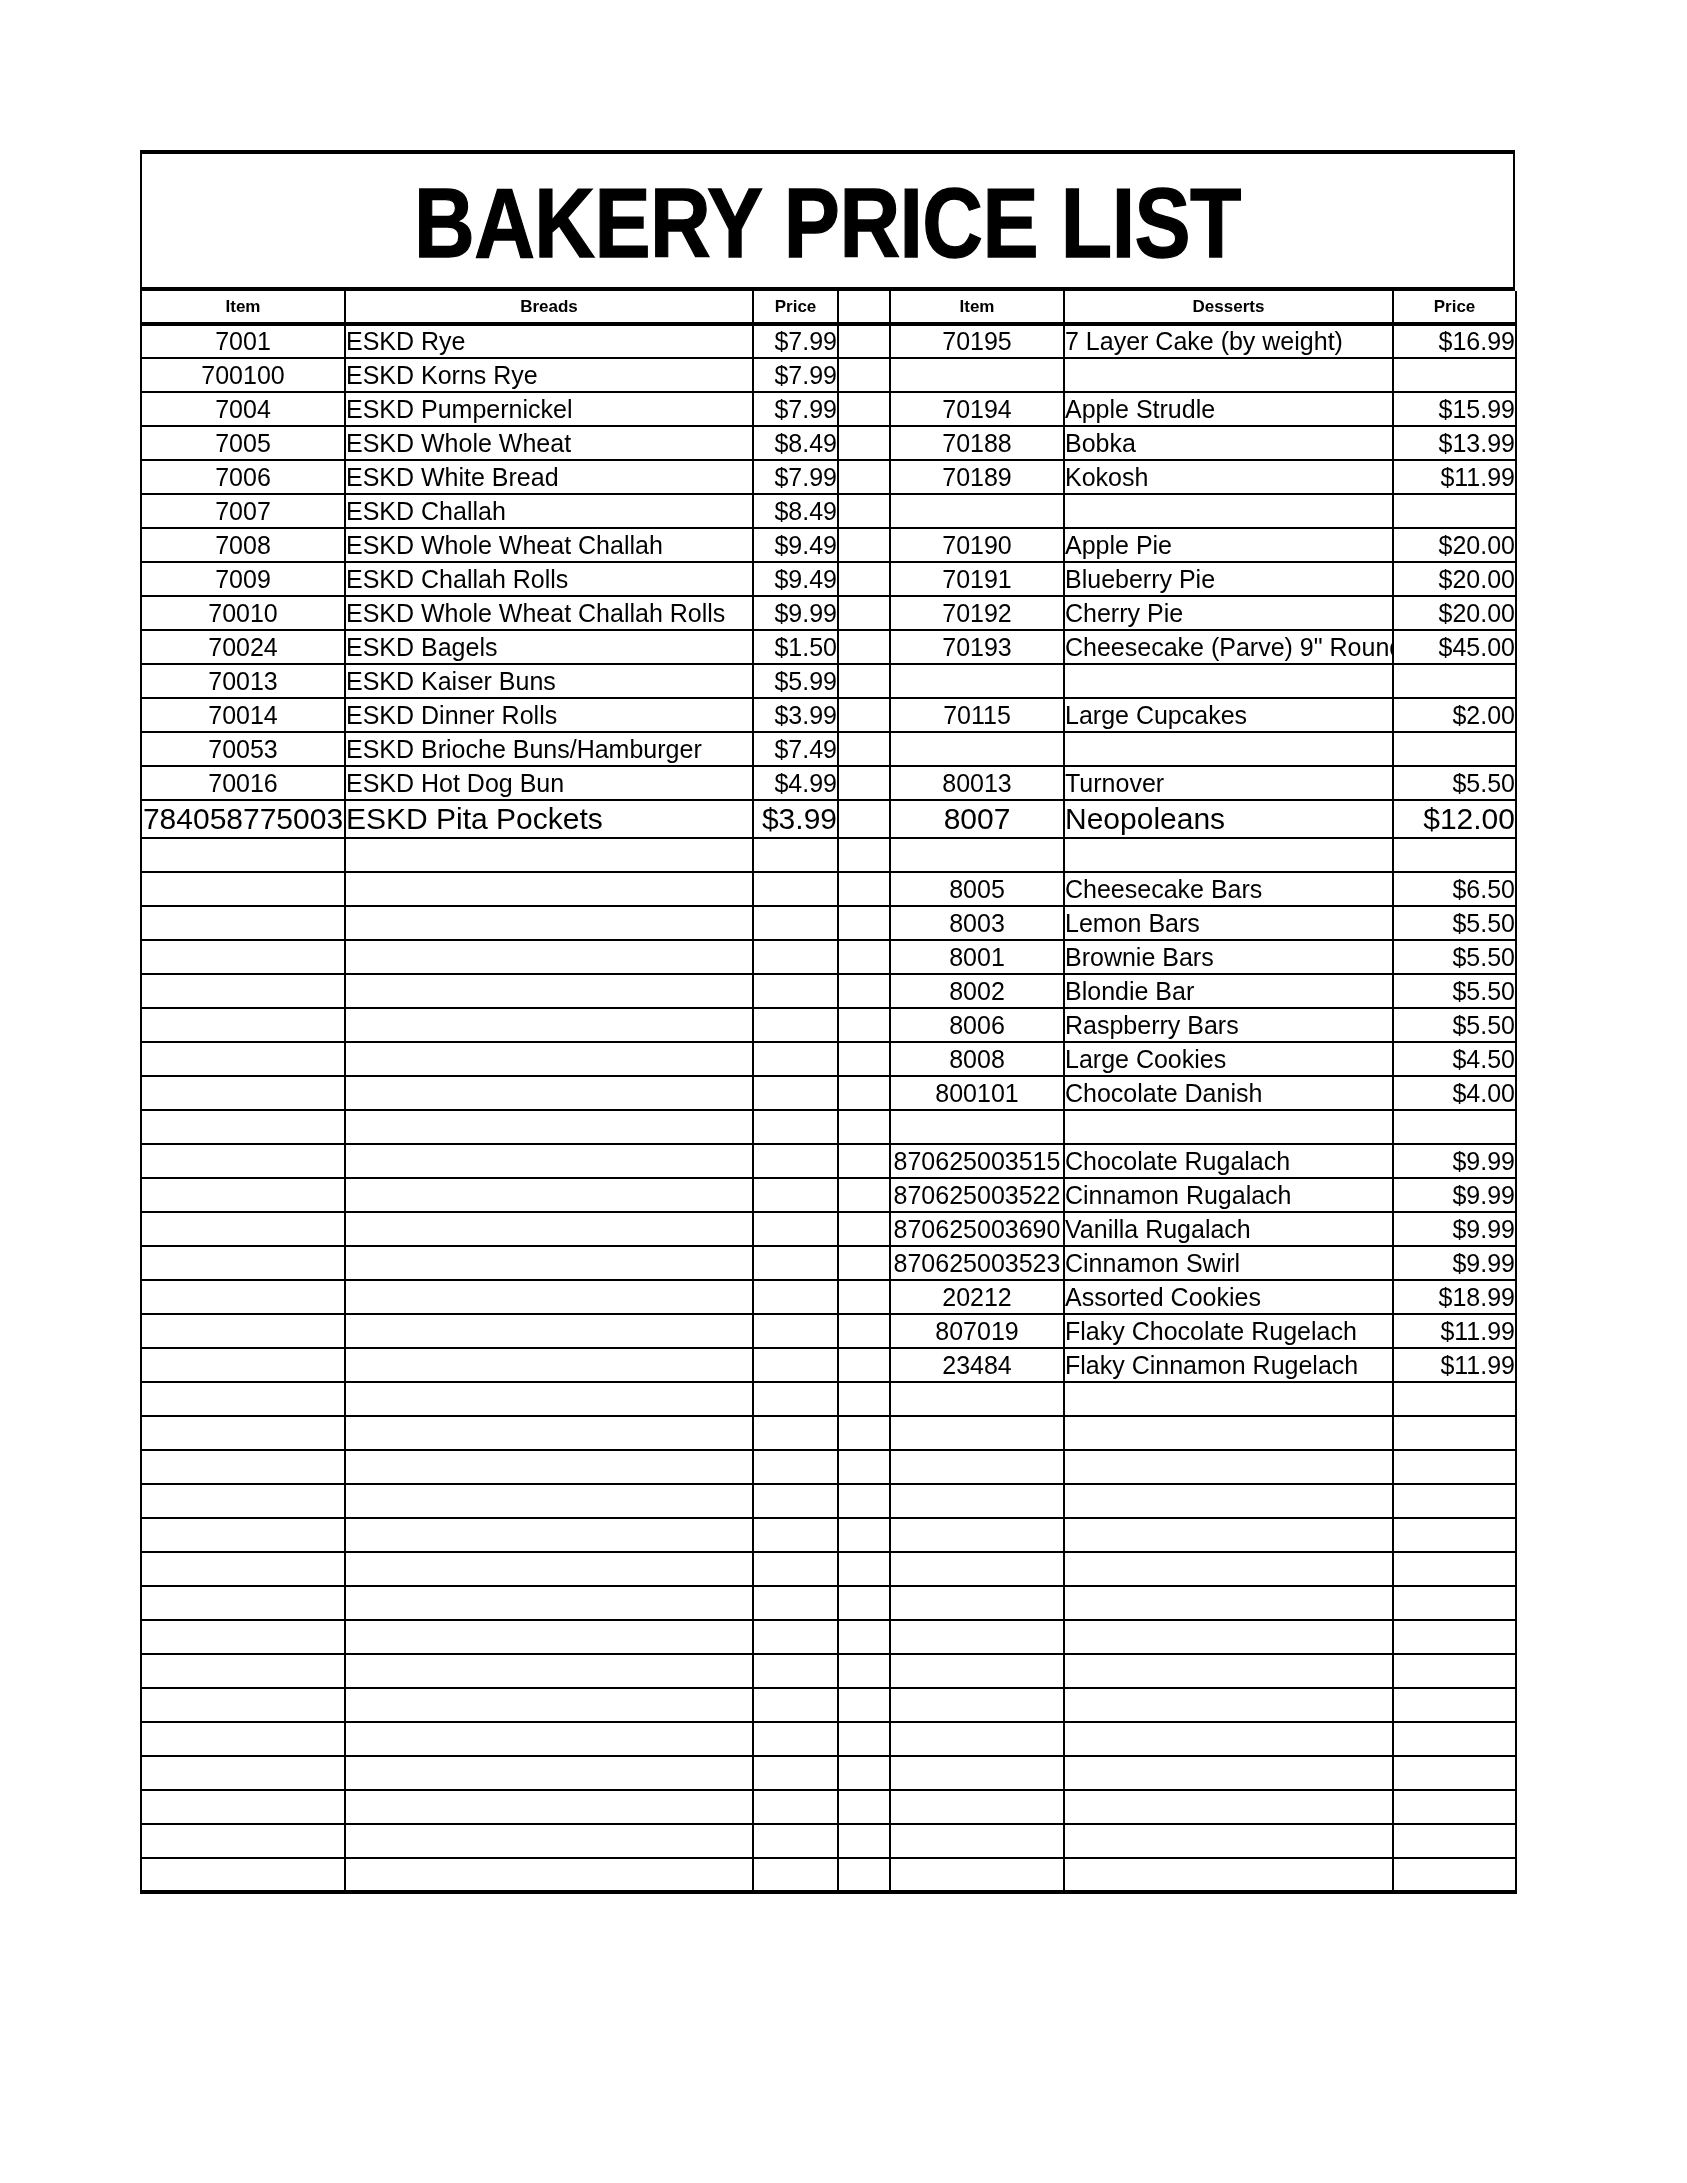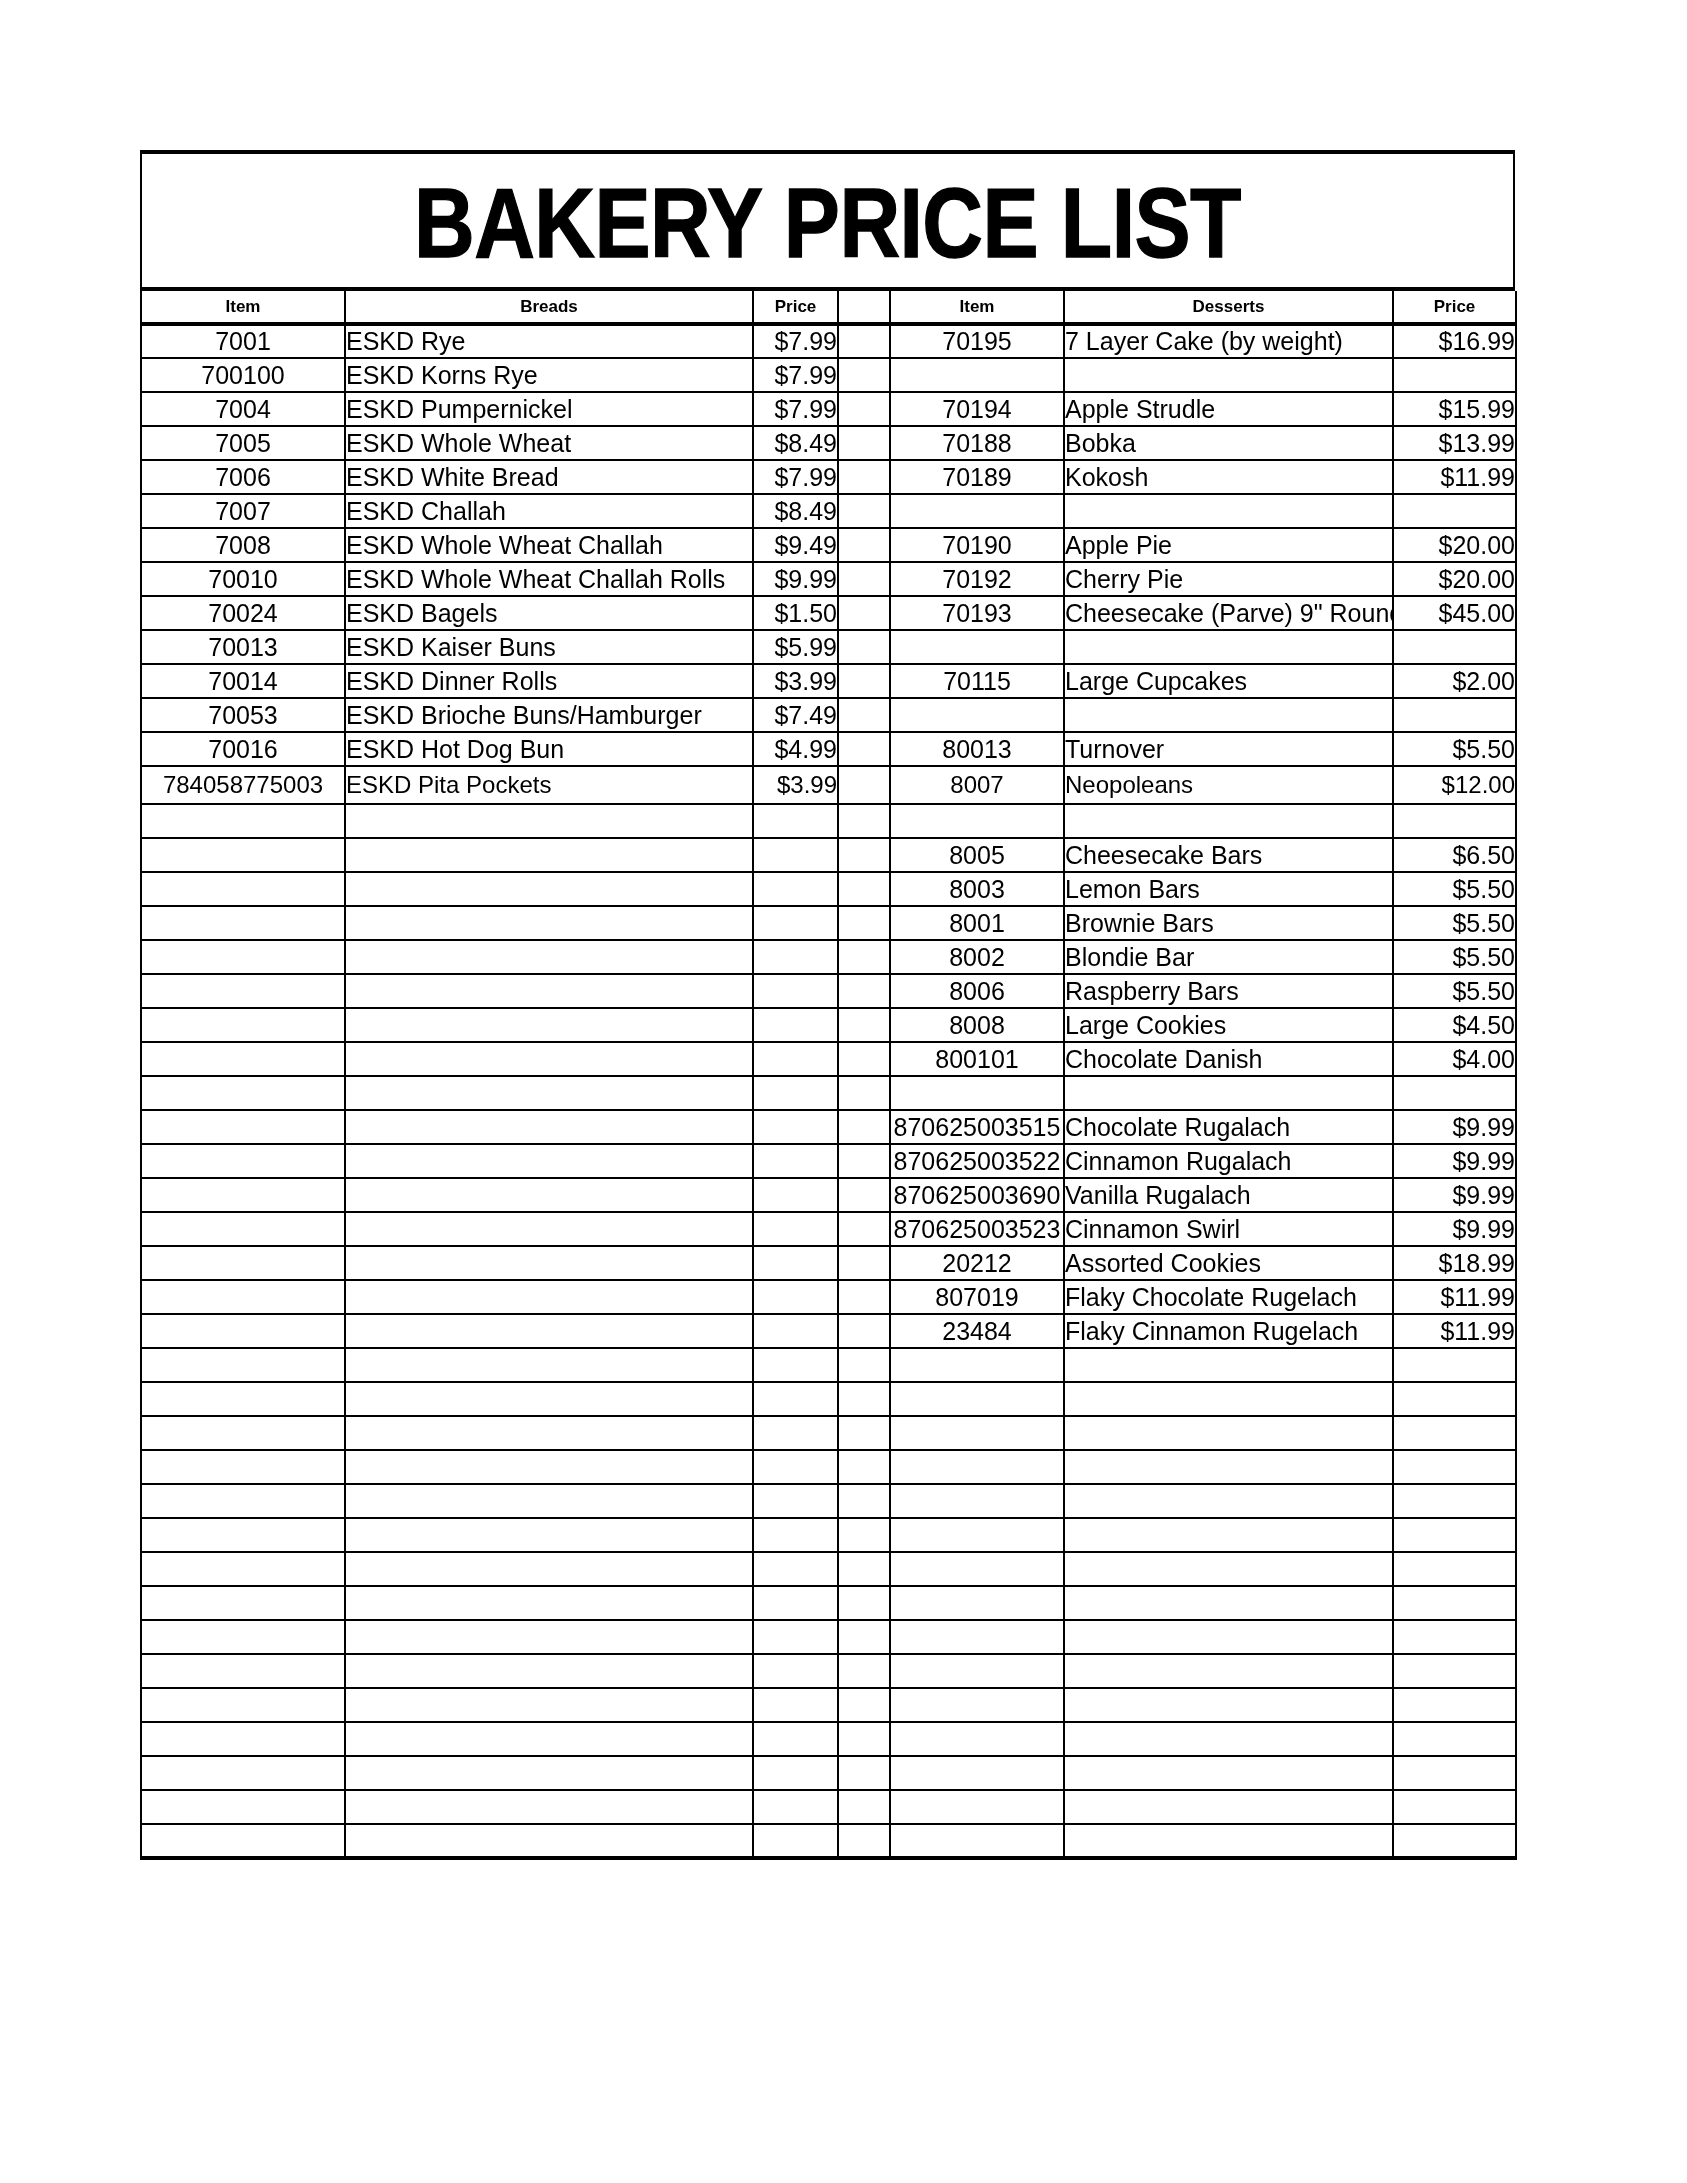--- a/index.html
+++ b/index.html
@@ -68,21 +68,21 @@
     height:33px;
     font-size:17px;
     font-weight:700;
     text-align:center;
   }
   .price-grid tr:last-child td{border-bottom-width:4px;}
   .c-item{text-align:center;}
   .c-name{text-align:left;padding-left:6px;}
   .c-price{text-align:right;padding-right:5.3px;}
   .c-gap{}
-  tr.big td{height:38px;font-size:24px;}
+  tr.big td{height:38px;font-size:30px;}
 </style>
 </head>
 <body>
 
 <div class="page">
   <div class="sheet">
 
     <div class="title-box">
       <span class="title-text">BAKERY PRICE LIST</span>
     </div>
@@ -166,20 +166,29 @@
           <tr>
             <td class="c-item">7008</td>
             <td class="c-name">ESKD Whole Wheat Challah</td>
             <td class="c-price">$9.49</td>
             <td class="c-gap"></td>
             <td class="c-item">70190</td>
             <td class="c-name">Apple Pie</td>
             <td class="c-price">$20.00</td>
           </tr>
           <tr>
+            <td class="c-item">7009</td>
+            <td class="c-name">ESKD Challah Rolls</td>
+            <td class="c-price">$9.49</td>
+            <td class="c-gap"></td>
+            <td class="c-item">70191</td>
+            <td class="c-name">Blueberry Pie</td>
+            <td class="c-price">$20.00</td>
+          </tr>
+          <tr>
             <td class="c-item">70010</td>
             <td class="c-name">ESKD Whole Wheat Challah Rolls</td>
             <td class="c-price">$9.99</td>
             <td class="c-gap"></td>
             <td class="c-item">70192</td>
             <td class="c-name">Cherry Pie</td>
             <td class="c-price">$20.00</td>
           </tr>
           <tr>
             <td class="c-item">70024</td>

